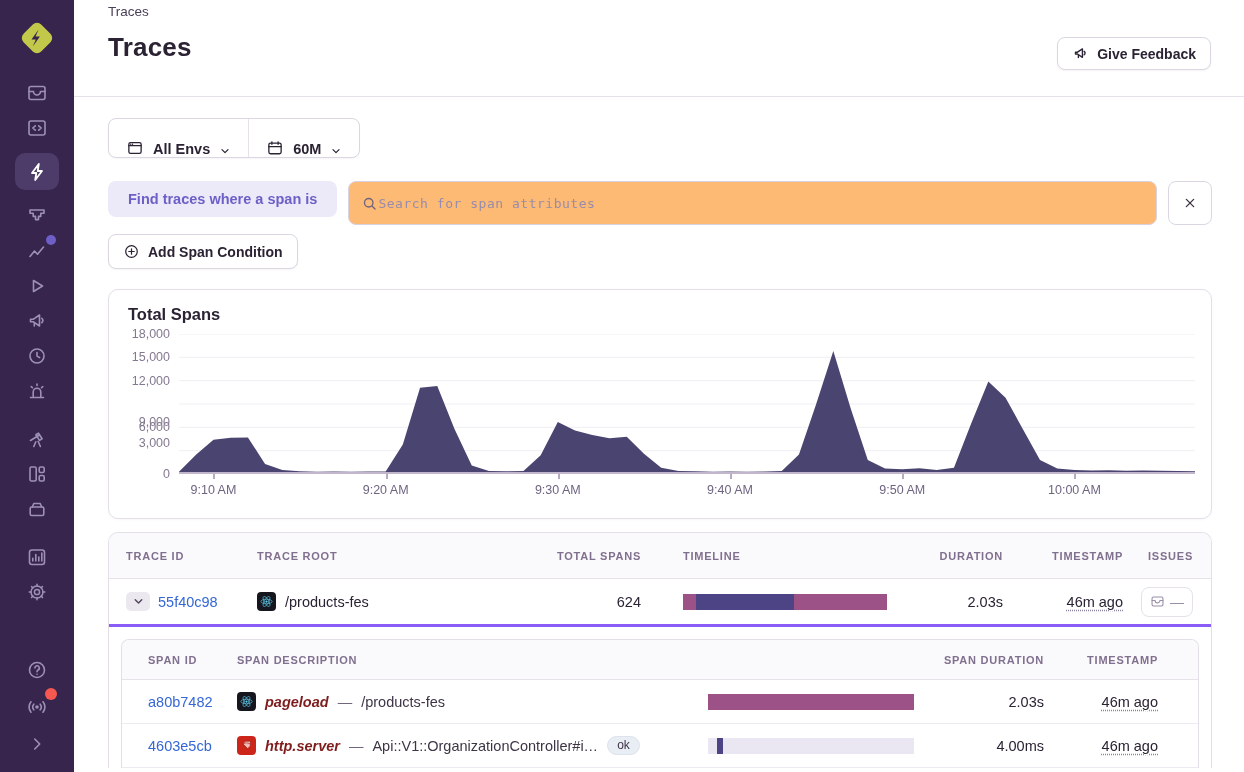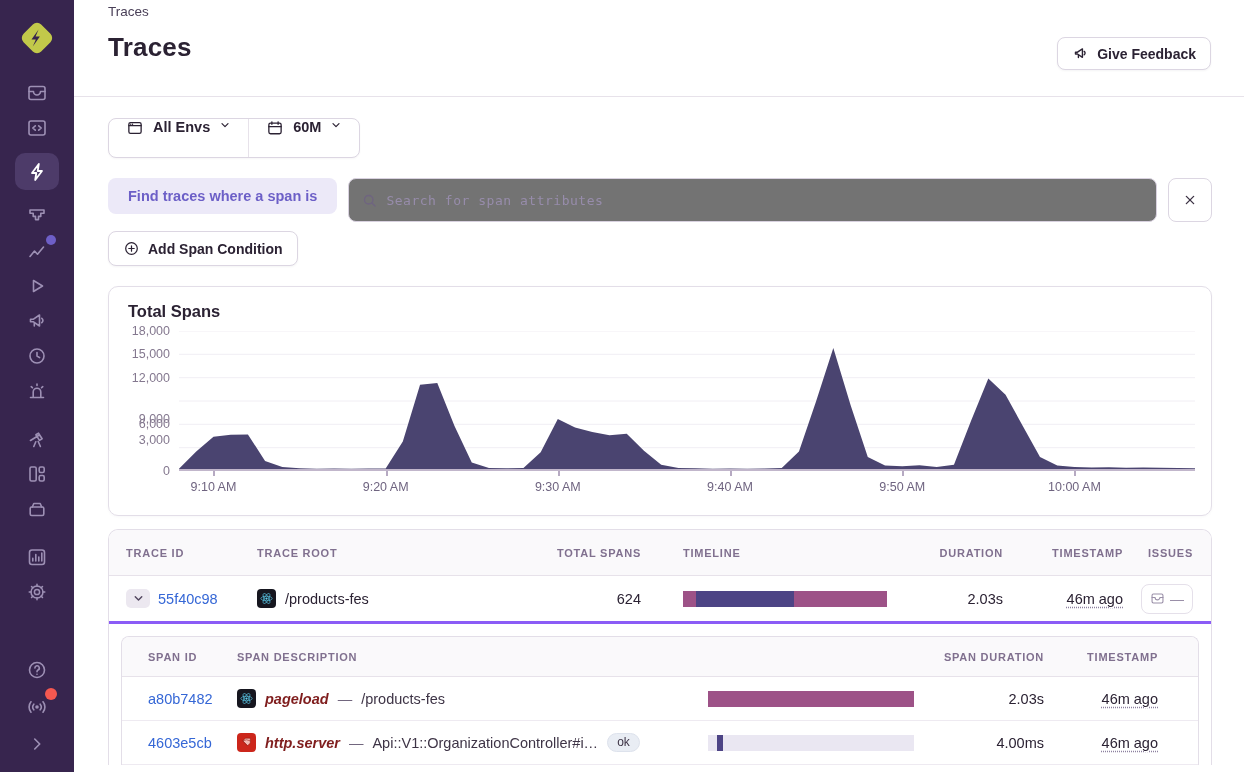--- a/index.html
+++ b/index.html
@@ -29,29 +29,29 @@
   .crumb { font-size:13.5px; color:#4a4058; cursor:pointer; }
   .title { margin-top:13px; font-size:26px; font-weight:700; color:#2b2233; letter-spacing:.2px; }
   .feedback-btn { position:absolute; top:37px; right:33px; height:33px; padding:0 14px; display:inline-flex;
     align-items:center; gap:8px; background:#fff; border:1px solid #dcd6e2; border-radius:8px;
     font-size:14px; font-weight:700; color:#2b2233; cursor:pointer; box-shadow:0 1px 2px rgba(43,34,51,.05); }
 
   .content { padding:21px 32px 0 34px; }
 
   .seg-control { display:inline-flex; align-items:stretch; background:#fff; border:1px solid #dcd6e2;
     border-radius:8px; height:40px; box-shadow:0 1px 2px rgba(43,34,51,.04); }
-  .seg-btn { display:flex; align-items:flex-start; gap:9px; padding:0 17px; font-size:14.5px; font-weight:700;
+  .seg-btn { display:flex; align-items:flex-end; gap:9px; padding:0 17px; font-size:14.5px; font-weight:700;
     color:#2b2233; cursor:pointer; }
   .seg-btn + .seg-btn { border-left:1px solid #e7e2ea; }
 
   .search-row { display:flex; margin-top:20px; gap:11px; align-items:stretch; }
   .chip { background:#ece9f8; color:#6c5fc7; font-size:14.5px; font-weight:700; border-radius:8px;
     display:flex; align-items:center; padding:0 20px; height:36px; flex-shrink:0; }
-  .search-box { flex:1; display:flex; align-items:center; gap:8px; border:1px solid #d8d1df; border-radius:8px;
-    height:44px; padding:0 12px; background:#737373; }
+  .search-box { flex:1; display:flex; align-items:center; gap:0; border:1px solid #d8d1df; border-radius:8px;
+    height:44px; padding:0 12px; background:#fdba74; }
   .search-box input { flex:1; border:none; outline:none; font-family:"DejaVu Sans Mono", monospace;
     font-size:13px; color:#2b2233; background:transparent; }
   .search-box input::placeholder { color:#978cab; letter-spacing:.04em; }
   .close-btn { width:44px; height:44px; flex-shrink:0; background:#fff; border:1px solid #dcd6e2;
     border-radius:8px; display:flex; align-items:center; justify-content:center; cursor:pointer; }
 
   .add-btn { margin-top:9px; height:35px; padding:0 14px; display:inline-flex; align-items:center; gap:8px;
     background:#fff; border:1px solid #dcd6e2; border-radius:8px; font-size:14px; font-weight:700;
     color:#2b2233; cursor:pointer; box-shadow:0 1px 2px rgba(43,34,51,.05); }
 

